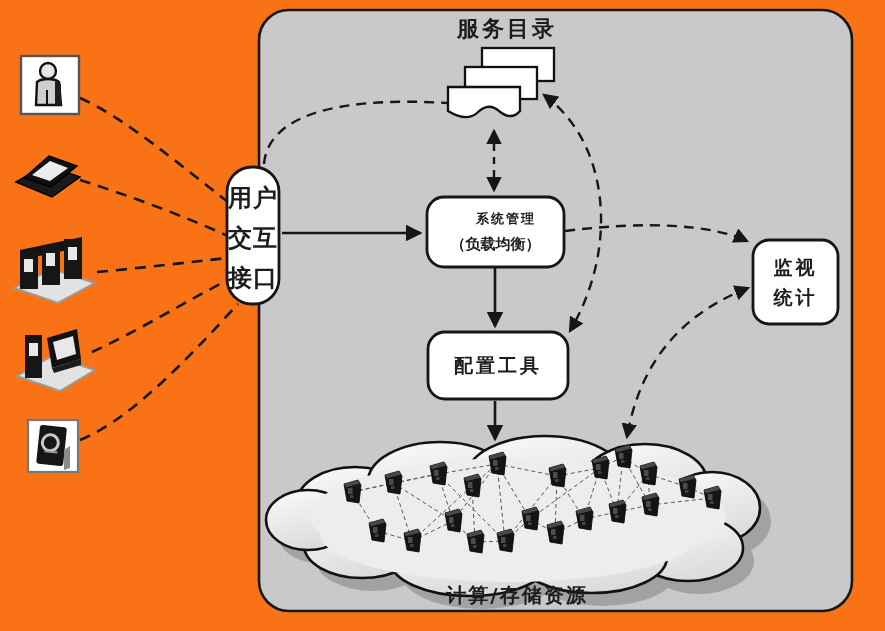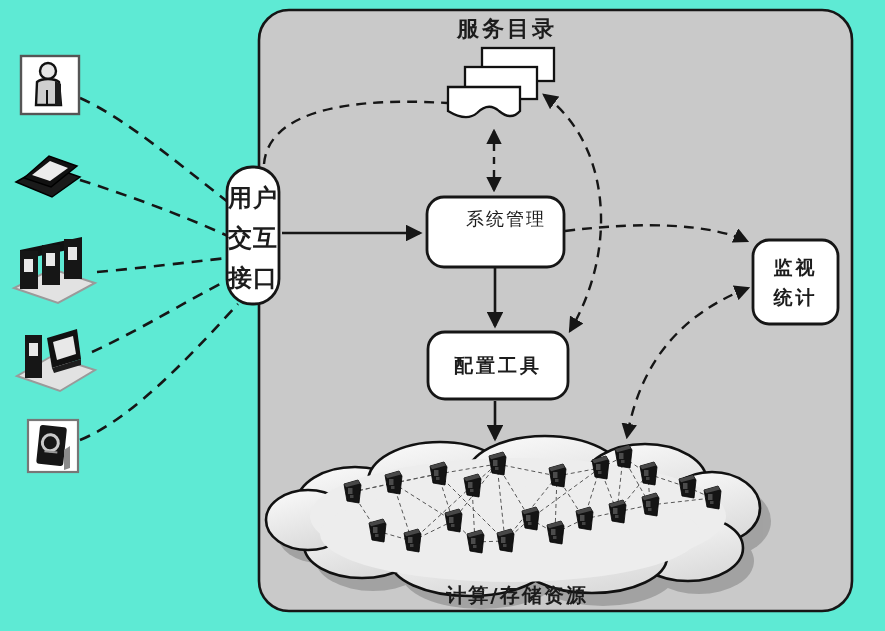--- a/index.html
+++ b/index.html
@@ -1,25 +1,25 @@
 <!DOCTYPE html>
 <html><head>
 <meta charset="utf-8">
 <style>
   html,body{margin:0;padding:0;background:#ffffff;}
   .canvas{
-    position:relative;width:885px;height:631px;background:#5eead4;overflow:hidden;
+    position:relative;width:885px;height:631px;background:#f97316;overflow:hidden;
     font-family:"DejaVu Sans","Liberation Sans",sans-serif;color:#1c1c1c;
   }
   .canvas svg{position:absolute;left:0;top:0;}
   .lbl{position:absolute;text-align:center;pointer-events:none;color:#1c1c1c;}
   .lbl-directory{left:422px;top:14px;width:170px;font-size:22px;font-weight:bold;letter-spacing:3px;}
   .lbl-user{left:227px;top:178px;width:52px;font-size:24px;font-weight:bold;line-height:40px;letter-spacing:1px;}
   .lbl-sysmgmt{left:427px;top:206px;width:137px;}
-  .lbl-sysmgmt .l1{font-size:18px;font-weight:normal;letter-spacing:2px;line-height:26px;margin-left:21px;}
+  .lbl-sysmgmt .l1{font-size:13px;font-weight:bold;letter-spacing:2px;line-height:26px;margin-left:21px;}
   .lbl-sysmgmt .l2{font-size:15px;font-weight:bold;line-height:24px;}
   .lbl-config{left:428px;top:332px;width:140px;height:67px;line-height:67px;font-size:19px;font-weight:bold;letter-spacing:3px;}
   .lbl-monitor{left:753px;top:252px;width:85px;font-size:19px;font-weight:bold;line-height:30px;letter-spacing:3px;}
   .lbl-resources{left:412px;top:582px;width:210px;font-size:20px;font-weight:bold;letter-spacing:2px;text-align:center;}
 </style>
 </head>
 <body>
 
 <div class="canvas">
 
@@ -225,20 +225,21 @@
 <div class="lbl lbl-directory">服务目录</div>
 
 <div class="lbl lbl-user">
   <div>用户</div>
   <div>交互</div>
   <div>接口</div>
 </div>
 
 <div class="lbl lbl-sysmgmt">
   <div class="l1">系统管理</div>
+  <div class="l2">（负载均衡）</div>
 </div>
 
 <div class="lbl lbl-monitor">
   <div>监视</div>
   <div>统计</div>
 </div>
 
 <div class="lbl lbl-config">配置工具</div>
 
 <div class="lbl lbl-resources">计算/存储资源</div>

